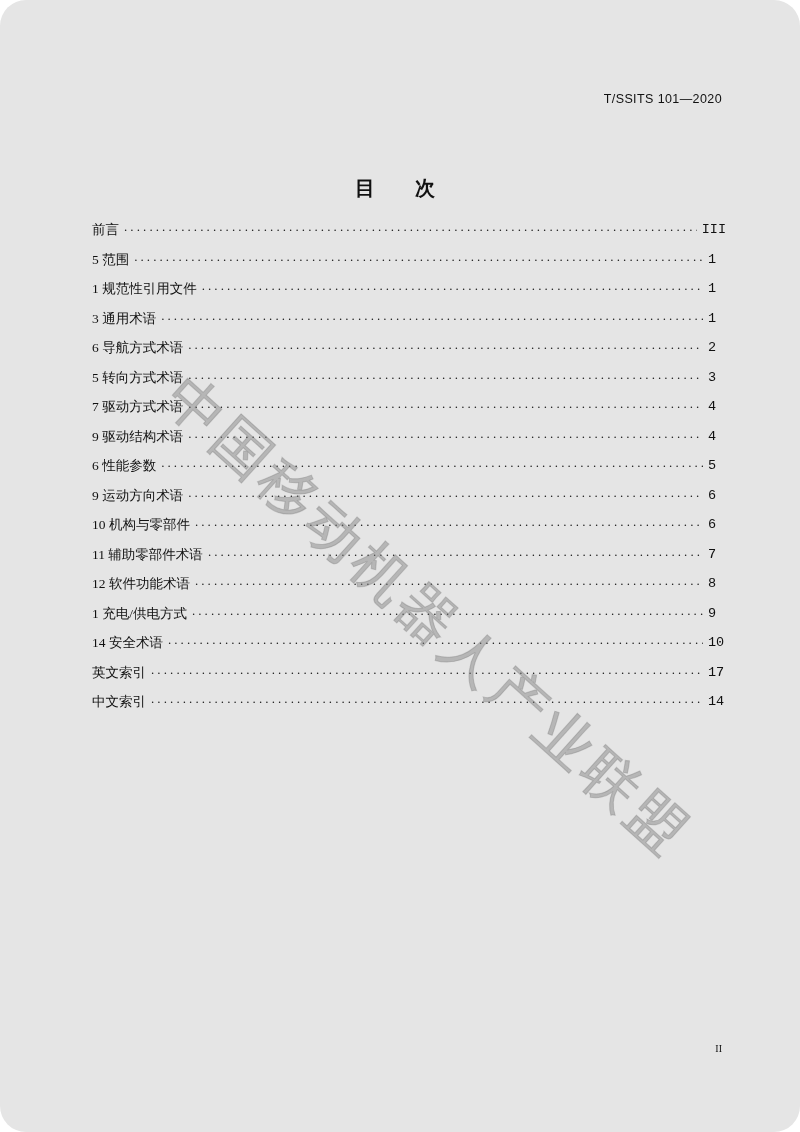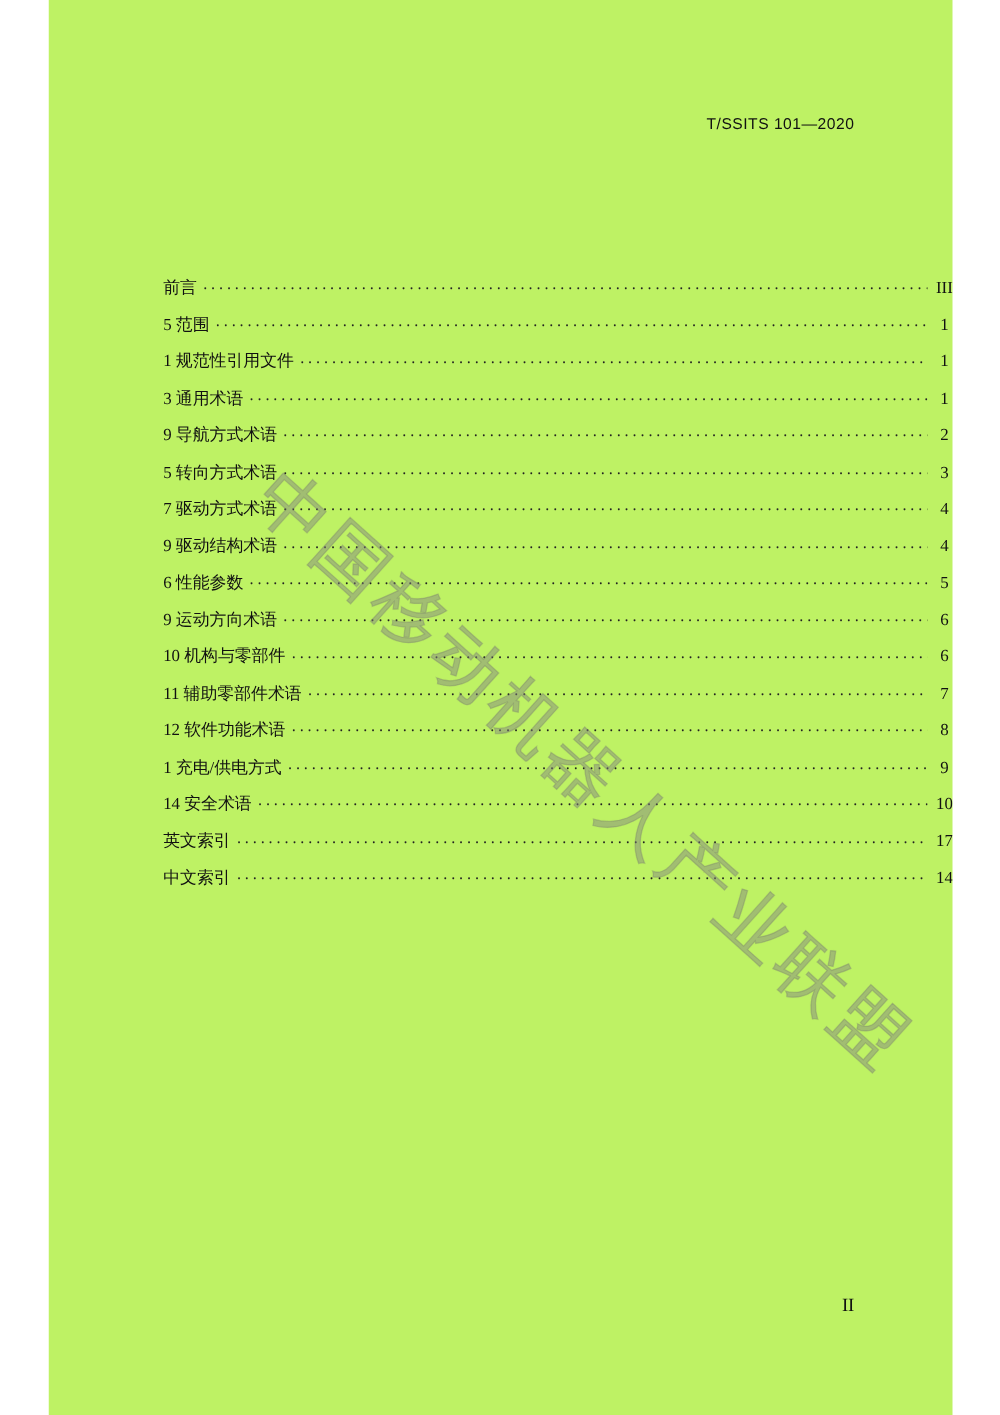--- a/index.html
+++ b/index.html
@@ -6,25 +6,26 @@
     margin: 0;
     padding: 0;
     background: #ffffff;
   }
   body {
     font-family: "Liberation Serif", "DejaVu Serif", serif;
     color: #1a1a1a;
   }
   .page {
     position: relative;
-    width: 723px;
+    width: 800px;
     height: 1132px;
     margin: 0 auto;
-    background: #bef264;
+    background: #e5e5e5;
     overflow: hidden;
+    border-radius: 26px;
   }
   
   .doc-header {
     position: absolute;
     top: 92px;
     right: 78px;
     font-family: "Liberation Sans", sans-serif;
     font-size: 12.5px;
     letter-spacing: 0.4px;
     color: #111;
@@ -67,23 +68,23 @@
     white-space: nowrap;
     font-size: 13px;
     letter-spacing: 3.1px;
     color: #222;
     position: relative;
     top: -3px;
   }
   .toc-page {
     flex: 0 0 auto;
     padding-left: 5px;
-    text-align: center;
+    text-align: left;
     min-width: 18px;
-    font-family: Liberation Serif, serif;
+    font-family: Liberation Mono, monospace;
   }
   
   .watermark {
     position: absolute;
     left: 200px;
     top: 360px;
     width: 430px;
     height: 430px;
     pointer-events: none;
     user-select: none;
@@ -100,33 +101,34 @@
     font-family: "Liberation Serif", serif;
     color: rgba(120, 120, 120, 0.30);
     white-space: nowrap;
     -webkit-text-stroke: 1px rgba(110,110,110,0.30);
     text-shadow: 0 0 1px rgba(150,150,150,0.25);
   }
   .page-number {
     position: absolute;
     bottom: 78px;
     right: 78px;
-    font-size: 15px;
+    font-size: 10px;
     color: #111;
     font-family: "Liberation Serif", serif;
     margin-top: 16px;
   }
 </style>
 </head>
 <body>
 
 <div class="page">
 
   <div class="doc-header">T/SSITS 101—2020</div>
 
+  <div class="toc-title">目　次</div>
 
   <div class="toc" id="toc-list">
       <div class="toc-row">
         <span class="toc-label">前言</span>
         <span class="toc-dots">................................................................................................................................................................</span>
         <span class="toc-page">III</span>
       </div>
       <div class="toc-row">
         <span class="toc-label">5 范围</span>
         <span class="toc-dots">................................................................................................................................................................</span>
@@ -136,21 +138,21 @@
         <span class="toc-label">1 规范性引用文件</span>
         <span class="toc-dots">................................................................................................................................................................</span>
         <span class="toc-page">1</span>
       </div>
       <div class="toc-row">
         <span class="toc-label">3 通用术语</span>
         <span class="toc-dots">................................................................................................................................................................</span>
         <span class="toc-page">1</span>
       </div>
       <div class="toc-row">
-        <span class="toc-label">9 导航方式术语</span>
+        <span class="toc-label">6 导航方式术语</span>
         <span class="toc-dots">................................................................................................................................................................</span>
         <span class="toc-page">2</span>
       </div>
       <div class="toc-row">
         <span class="toc-label">5 转向方式术语</span>
         <span class="toc-dots">................................................................................................................................................................</span>
         <span class="toc-page">3</span>
       </div>
       <div class="toc-row">
         <span class="toc-label">7 驱动方式术语</span>

